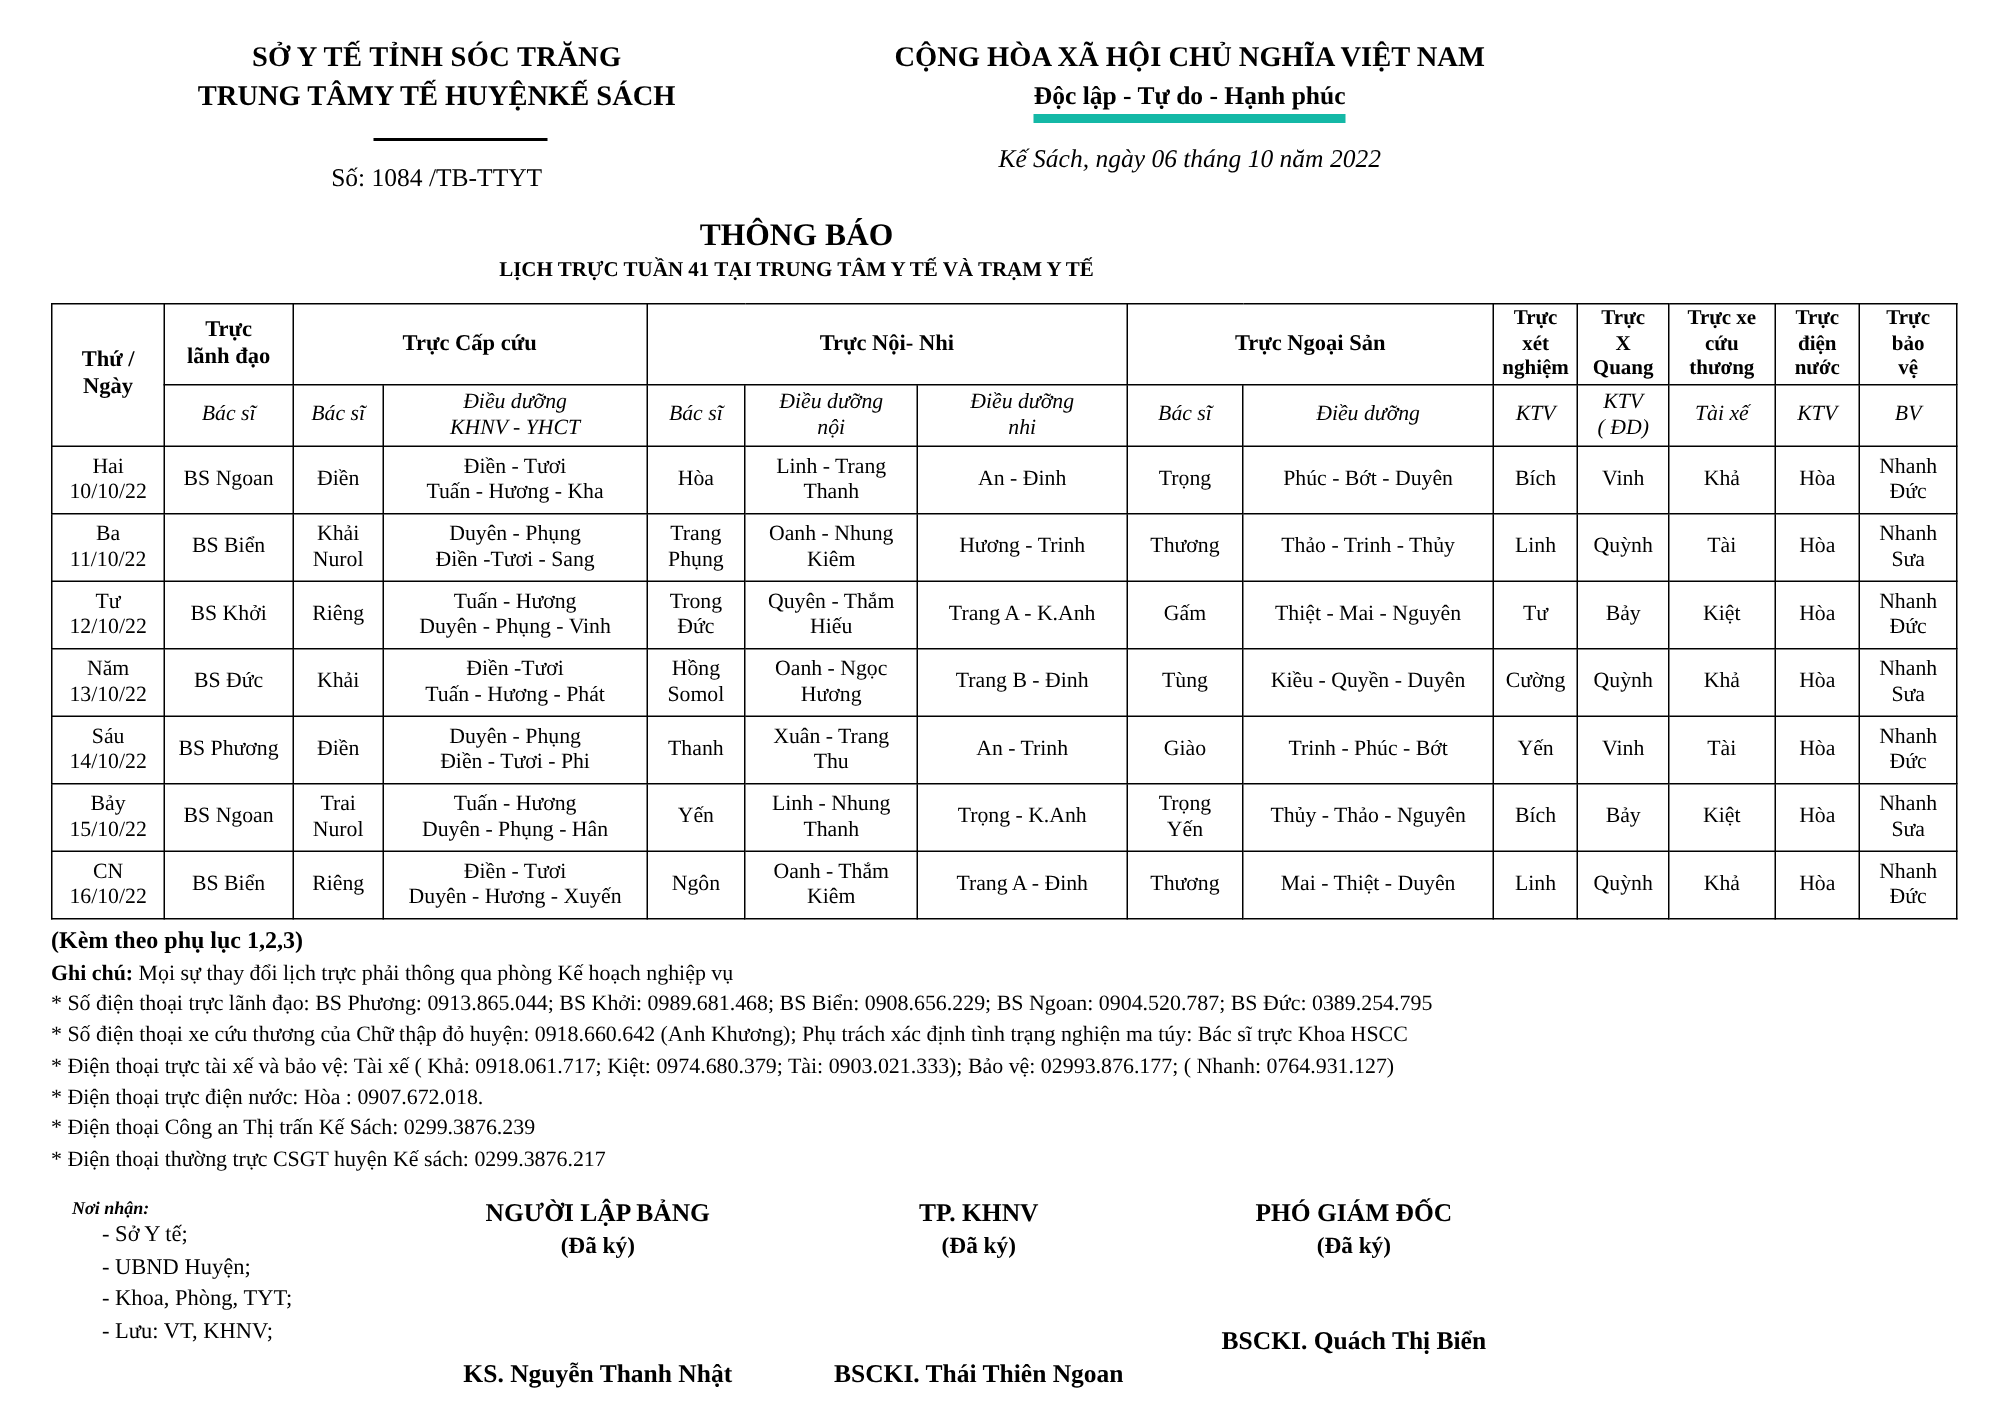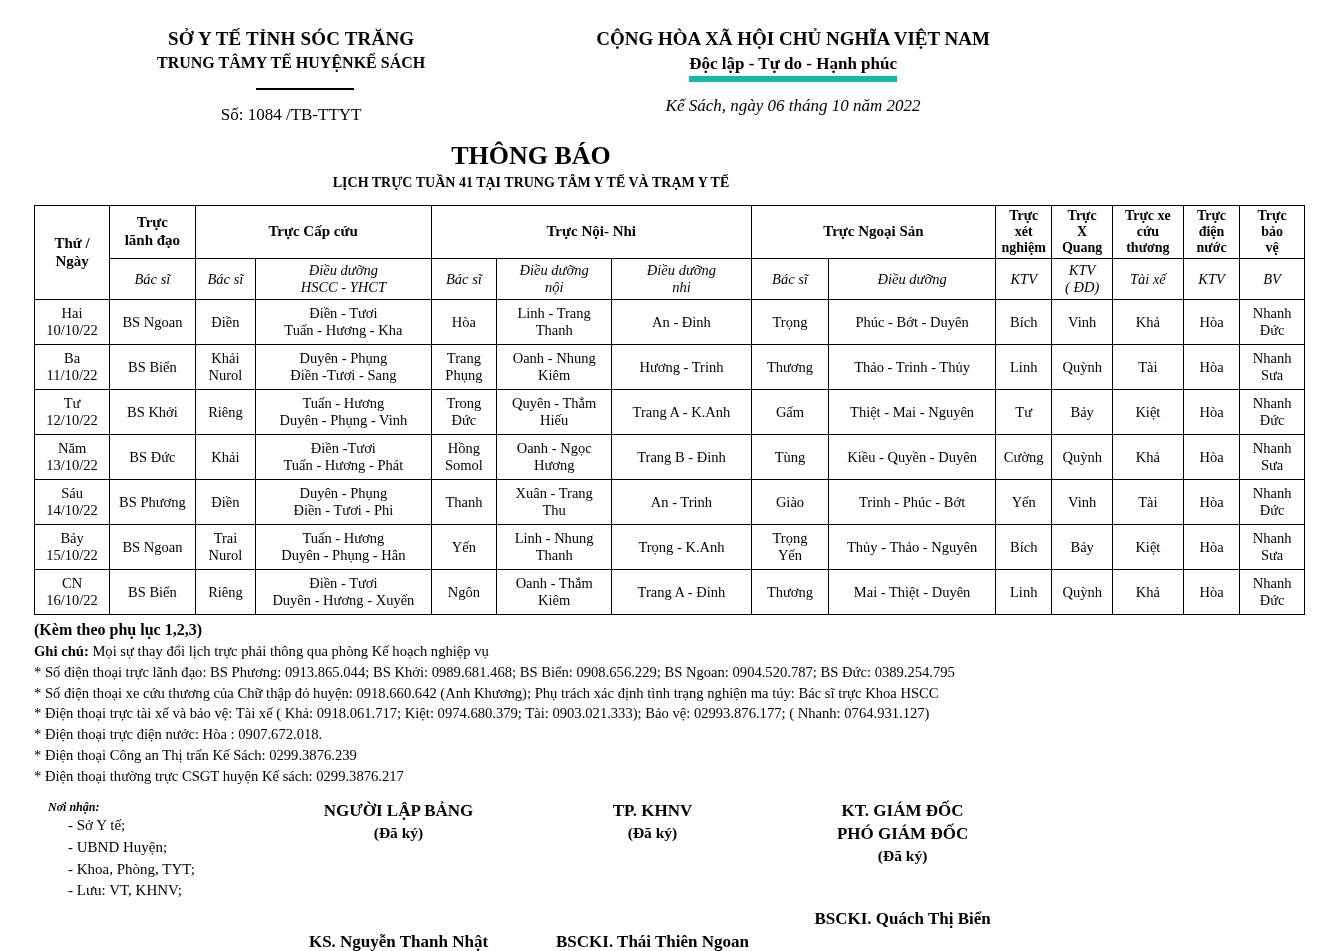--- a/index.html
+++ b/index.html
@@ -44,21 +44,21 @@
     padding-right: 28px;
   }
   .hdr-line1 {
     font-weight: bold;
     font-size: 19px;
     letter-spacing: 0.2px;
     line-height: 1.35;
   }
   .hdr-line2 {
     font-weight: bold;
-    font-size: 16px;
+    font-size: 19px;
     line-height: 1.35;
     display: inline-block;
   }
   .underline-seg {
     border-bottom: 2px solid #000;
     padding-bottom: 15px;
   }
   .hdr-so {
     margin-top: 15px;
     font-size: 17px;
@@ -82,21 +82,21 @@
     font-size: 17px;
   }
 
   
   .doc-title-wrap {
     text-align: center;
     margin-top: 14px;
   }
   .doc-title {
     font-weight: bold;
-    font-size: 26px;
+    font-size: 21px;
     line-height: 1.3;
   }
   .doc-subtitle {
     font-weight: bold;
     font-size: 14px;
     line-height: 1.35;
     margin-top: 1px;
   }
 
   
@@ -203,21 +203,21 @@
     font-weight: bold;
     font-size: 15.5px;
     line-height: 1.35;
   }
   .sig-name {
     font-weight: bold;
     font-size: 17px;
     margin-top: 60px;
     white-space: nowrap;
   }
-  .sig-name.n2 { margin-top: 88px; }
+  .sig-name.n2 { margin-top: 64px; }
   .sig-name.n3 { margin-top: 42px; }
 </style>
 </head>
 <body>
 
 <div class="page">
 
   <div class="doc-header">
     <div class="hdr-left">
       <div class="hdr-line1">SỞ Y TẾ TỈNH SÓC TRĂNG</div>
@@ -295,21 +295,21 @@
             <span class="cellline">Trực</span>
             <span class="cellline">bảo</span>
             <span class="cellline">vệ</span>
           </th>
         </tr>
         <tr>
           <th class="sub">Bác sĩ</th>
           <th class="sub">Bác sĩ</th>
           <th class="sub">
             <span class="cellline">Điều dưỡng</span>
-            <span class="cellline">HSCC - YHCT</span>
+            <span class="cellline">KHNV - YHCT</span>
           </th>
           <th class="sub">Bác sĩ</th>
           <th class="sub">
             <span class="cellline">Điều dưỡng</span>
             <span class="cellline">nội</span>
           </th>
           <th class="sub">
             <span class="cellline">Điều dưỡng</span>
             <span class="cellline">nhi</span>
           </th>
@@ -697,20 +697,19 @@
       <div class="sig-title">NGƯỜI LẬP BẢNG</div>
       <div class="sig-sub">(Đã ký)</div>
       <div class="sig-name n2">KS. Nguyễn Thanh Nhật</div>
     </div>
     <div class="sig-col sig-c3">
       <div class="sig-title">TP. KHNV</div>
       <div class="sig-sub">(Đã ký)</div>
       <div class="sig-name n2">BSCKI. Thái Thiên Ngoan</div>
     </div>
     <div class="sig-col sig-c4">
-      <div class="sig-title">KT. GIÁM ĐỐC</div>
       <div class="sig-title">PHÓ GIÁM ĐỐC</div>
       <div class="sig-sub">(Đã ký)</div>
       <div class="sig-name n3">BSCKI. Quách Thị Biển</div>
     </div>
   </div>
 
 </div>
 
 </body></html>

